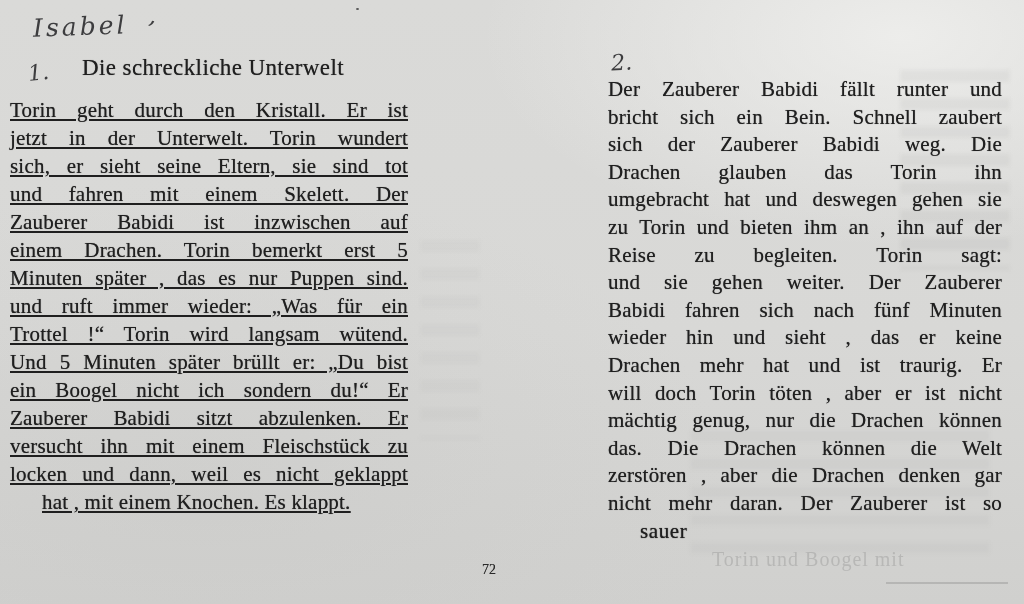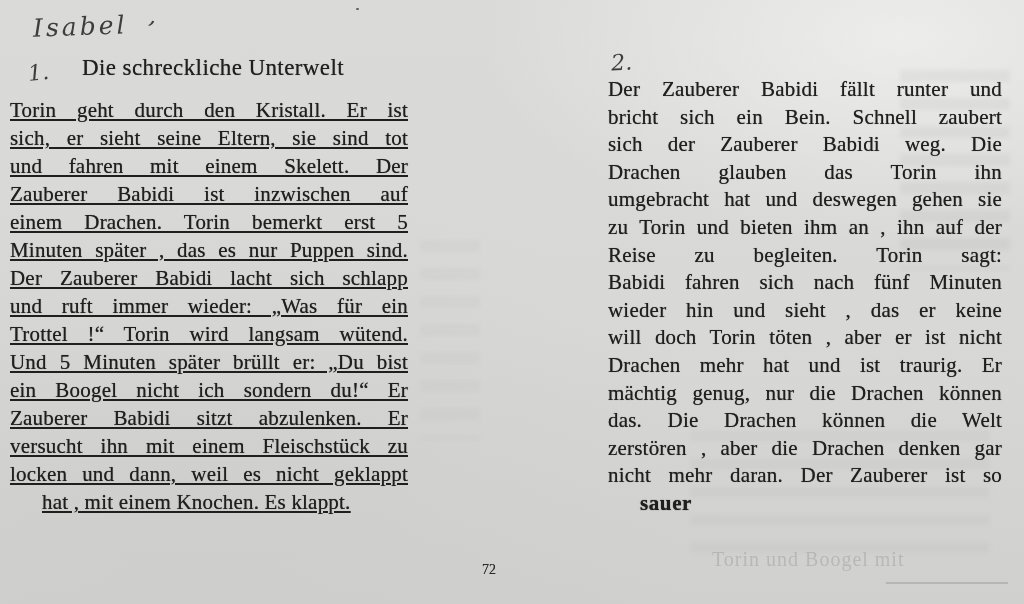--- a/index.html
+++ b/index.html
@@ -28,21 +28,21 @@
     height: 28px;
     white-space: nowrap;
     text-align: justify;
     text-align-last: justify;
     text-shadow: 0 0 0.7px rgba(25,25,25,0.75);
     letter-spacing: 0.2px;
   }
   .col-right .line { line-height: 27.6px; height: 27.6px; }
   .line.last { text-align-last: left; margin-left: 32px; }
   .col-right .line.last {
-    font-weight: bold;
+    font-weight: normal;
     letter-spacing: 0.6px;
     text-shadow: 0 0 1px rgba(15,15,15,0.9);
   }
 
   .story-title {
     position: absolute;
     left: 82px; top: 48px;
     font-size: 23px;
     letter-spacing: 0.4px;
     text-shadow: 0 0 0.7px rgba(25,25,25,0.7);
@@ -130,48 +130,49 @@
   <div class="pen student-name">Isabel</div>
   <div class="pen stray-mark-1">’</div>
   <div class="stray-dot"></div>
   <div class="pen section-num-left">1.</div>
   <div class="pen section-num-right">2.</div>
 
   <div class="story-title">Die schreckliche Unterwelt</div>
 
   <div class="column col-left">
       <div class="line">Torin geht durch den Kristall. Er ist</div>
+      <div class="line">jetzt in der Unterwelt. Torin wundert</div>
       <div class="line">sich, er sieht seine Eltern, sie sind tot</div>
       <div class="line">und fahren mit einem Skelett. Der</div>
       <div class="line">Zauberer Babidi ist inzwischen auf</div>
       <div class="line">einem Drachen. Torin bemerkt erst 5</div>
       <div class="line">Minuten später , das es nur Puppen sind.</div>
-      <div class="line">Der Zauberer Babidi lacht sich schlapp</div>
       <div class="line">und ruft immer wieder: „Was für ein</div>
       <div class="line">Trottel !“ Torin wird langsam wütend.</div>
       <div class="line">Und 5 Minuten später brüllt er: „Du bist</div>
       <div class="line">ein Boogel nicht ich sondern du!“ Er</div>
       <div class="line">Zauberer Babidi sitzt abzulenken. Er</div>
       <div class="line">versucht ihn mit einem Fleischstück zu</div>
       <div class="line">locken und dann, weil es nicht geklappt</div>
       <div class="line last">hat , mit einem Knochen. Es klappt.</div>
     </div>
 
   <div class="column col-right">
       <div class="line">Der Zauberer Babidi fällt runter und</div>
       <div class="line">bricht sich ein Bein. Schnell zaubert</div>
       <div class="line">sich der Zauberer Babidi weg. Die</div>
       <div class="line">Drachen glauben das Torin ihn</div>
       <div class="line">umgebracht hat und deswegen gehen sie</div>
       <div class="line">zu Torin und bieten ihm an , ihn auf der</div>
       <div class="line">Reise zu begleiten. Torin sagt:</div>
+      <div class="line">und sie gehen weiter. Der Zauberer</div>
       <div class="line">Babidi fahren sich nach fünf Minuten</div>
       <div class="line">wieder hin und sieht , das er keine</div>
+      <div class="line">Drachen mehr hat und ist traurig. Er</div>
       <div class="line">will doch Torin töten , aber er ist nicht</div>
-      <div class="line">Drachen mehr hat und ist traurig. Er</div>
       <div class="line">mächtig genug, nur die Drachen können</div>
       <div class="line">das. Die Drachen können die Welt</div>
       <div class="line">zerstören , aber die Drachen denken gar</div>
       <div class="line">nicht mehr daran. Der Zauberer ist so</div>
       <div class="line last">sauer</div>
     </div>
 
   <div class="page-number">72</div>
 
   <div class="ghost-text">Torin und Boogel mit</div>

